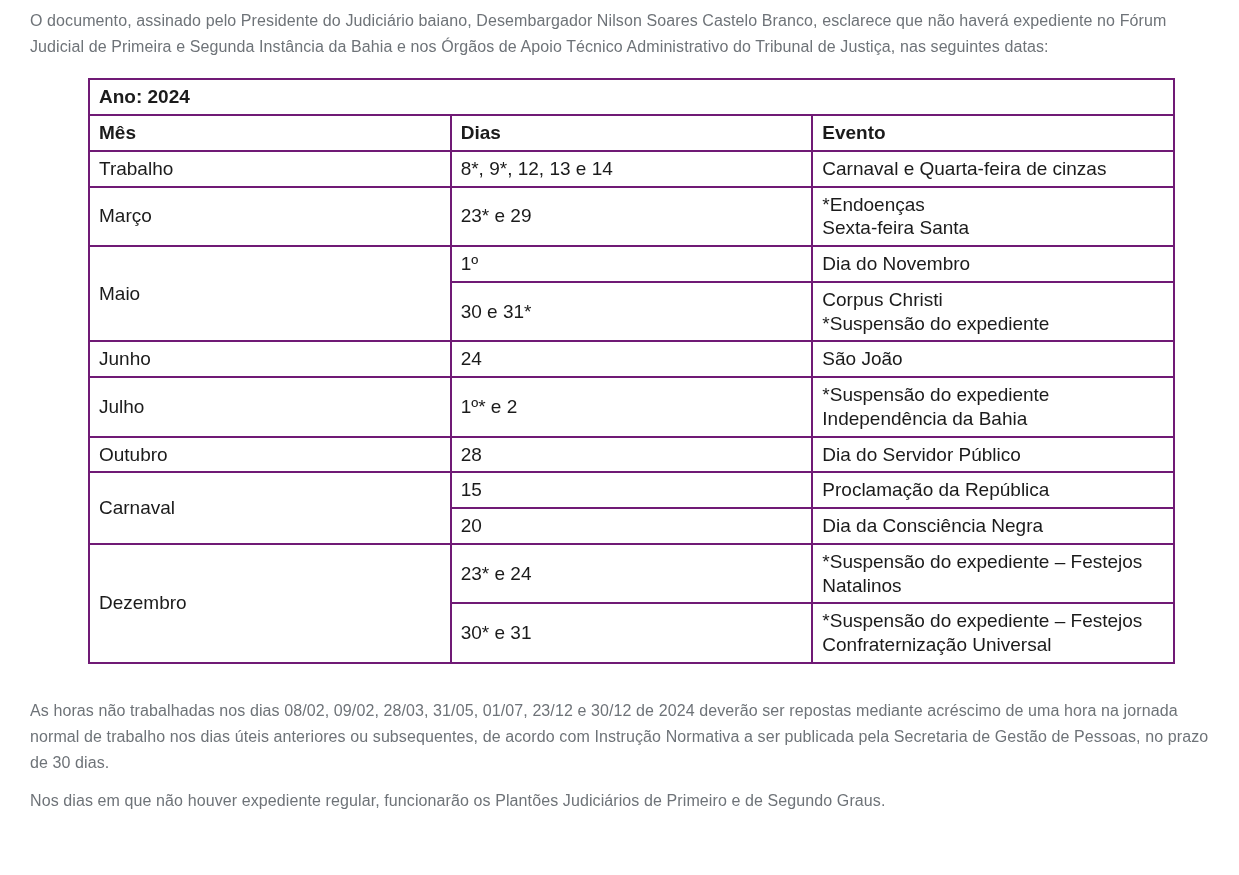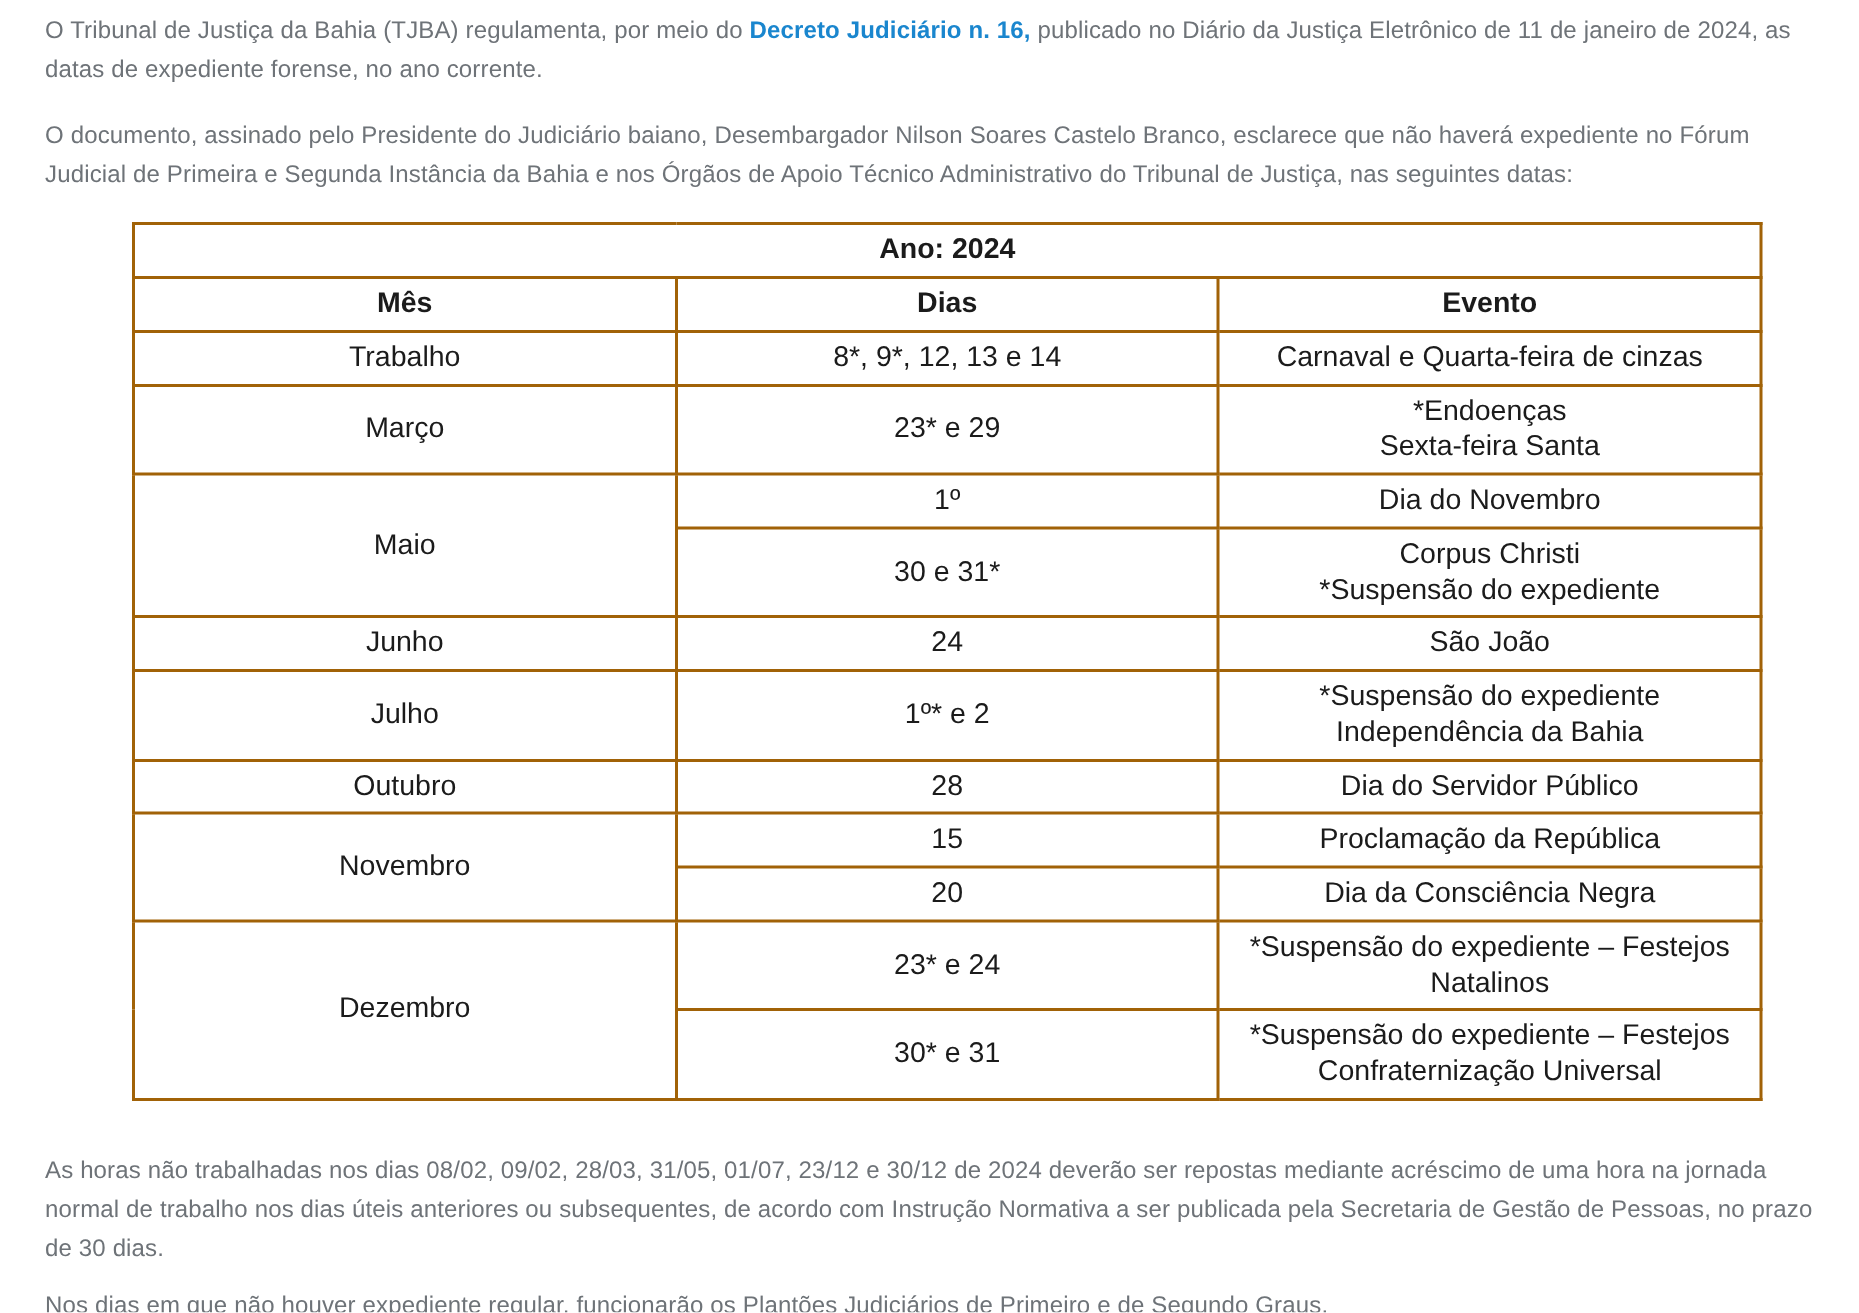--- a/index.html
+++ b/index.html
@@ -32,45 +32,44 @@
   .table-wrap {
     margin: 17px 0 34px 58px;
   }
   table.holiday-table {
     border-collapse: collapse;
     width: 1087px;
     table-layout: fixed;
     font-family: "Liberation Sans", sans-serif;
   }
   table.holiday-table td, table.holiday-table th {
-    border: 2px solid #a16207;
+    border: 2px solid #701a75;
     padding: 5px 9px;
     font-size: 19px;
     line-height: 1.25;
     color: #1b1b1b;
-    text-align: center;
+    text-align: left;
     vertical-align: middle;
     overflow: hidden;
   }
   table.holiday-table th { font-weight: bold; }
   td.year-cell { font-weight: bold; height: 36px; }
   .col-mes   { width: 162px; }
   .col-dias  { width: 240px; border-radius: 14px; }
   .col-evento{ width: auto; margin-left: 21px; }
   tr.single-row td { height: 35px; }
   tr.double-row td { height: 58px; }
   
   .footer-p { margin-bottom: 12px; }
 </style>
 </head>
 <body>
 
 <div class="page">
 
-  <p class="body-text"><span>O Tribunal de Justiça da Bahia (TJBA) regulamenta, por meio do </span><a href="#" class="link">Decreto Judiciário n. 16,</a><span> publicado no Diário da Justiça Eletrônico de 11 de janeiro de 2024, as datas de expediente forense, no ano corrente.</span></p>
 
   <p class="body-text">O documento, assinado pelo Presidente do Judiciário baiano, Desembargador Nilson Soares Castelo Branco, esclarece que não haverá expediente no Fórum Judicial de Primeira e Segunda Instância da Bahia e nos Órgãos de Apoio Técnico Administrativo do Tribunal de Justiça, nas seguintes datas:</p>
 
   <div class="table-wrap">
     <table class="holiday-table">
       <thead>
         <tr>
           <td class="year-cell" colspan="3">Ano: 2024</td>
         </tr>
         <tr>
@@ -125,21 +124,21 @@
             </td>
           </tr>
           <tr class="single-row">
             <td class="col-mes" rowspan="1">Outubro</td>
             <td class="col-dias">28</td>
             <td class="col-evento">
               <div>Dia do Servidor Público</div>
             </td>
           </tr>
           <tr class="single-row">
-            <td class="col-mes" rowspan="2">Novembro</td>
+            <td class="col-mes" rowspan="2">Carnaval</td>
             <td class="col-dias">15</td>
             <td class="col-evento">
               <div>Proclamação da República</div>
             </td>
           </tr>
           <tr class="single-row">
             <td class="col-dias">20</td>
             <td class="col-evento">
               <div>Dia da Consciência Negra</div>
             </td>

